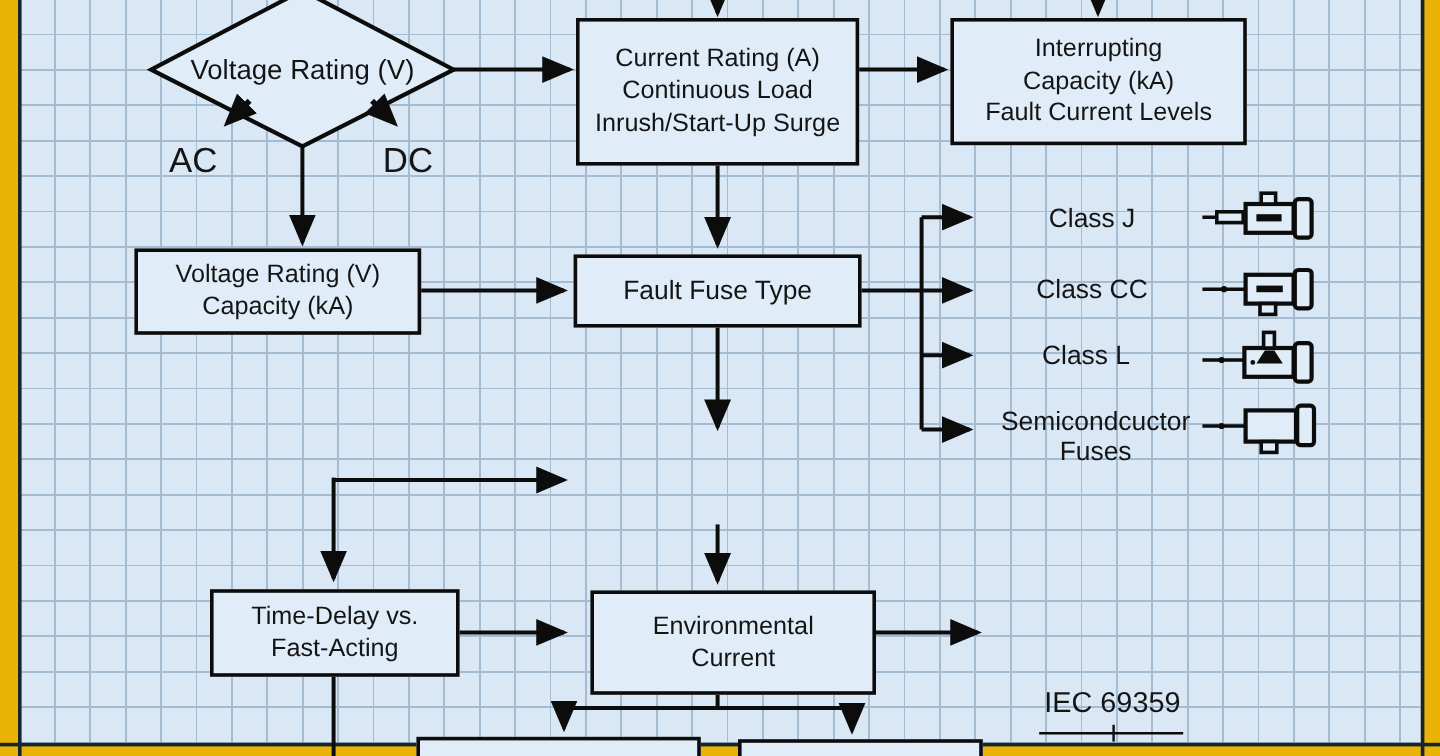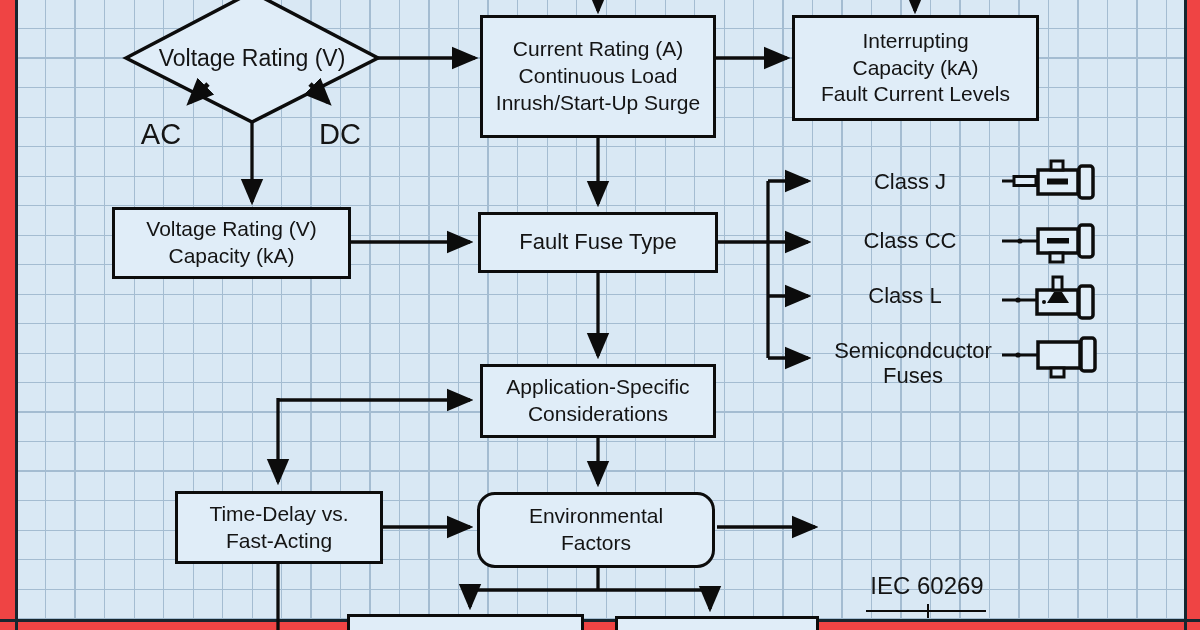--- a/index.html
+++ b/index.html
@@ -1,18 +1,18 @@
 <!DOCTYPE html>
 <html><head>
 <meta charset="utf-8">
 <style>
   html,body{margin:0;padding:0;background:#c9dcec;}
   #canvas{
     position:relative;width:1200px;height:630px;overflow:hidden;
-    background:#ef4444;
+    background:#eab308;
     font-family:"Liberation Sans", sans-serif;
     color:#141414;
   }
   #grid{
     position:absolute;left:17px;top:0;width:1167px;height:621px;
     background-color:#d9e8f4;
     background-image:
       repeating-linear-gradient(to right, transparent 0 28px, #a4bcd1 28px 29.5px),
       repeating-linear-gradient(to bottom, transparent 0 28px, #a4bcd1 28px 29.5px);
     z-index:0;
@@ -126,48 +126,44 @@
 
   <div class="box fs21" style="left:112px;top:207px;width:239px;height:72px;">
     <div class="bl">Voltage Rating (V)</div>
     <div class="bl">Capacity (kA)</div>
   </div>
 
   <div class="box fs22" style="left:478px;top:212px;width:240px;height:61px;">
     <div class="bl">Fault Fuse Type</div>
   </div>
 
-  <div class="box fs21" style="left:480px;top:364px;width:236px;height:74px;">
-    <div class="bl">Application-Specific</div>
-    <div class="bl">Considerations</div>
-  </div>
 
   <div class="box fs21" style="left:175px;top:491px;width:208px;height:73px;">
     <div class="bl">Time-Delay vs.</div>
     <div class="bl">Fast-Acting</div>
   </div>
 
-  <div class="box fs21" style="left:477px;top:492px;width:238px;height:76px;border-radius:18px;">
+  <div class="box fs21" style="left:492px;top:492px;width:238px;height:87px;">
     <div class="bl">Environmental</div>
-    <div class="bl">Factors</div>
+    <div class="bl">Current</div>
   </div>
 
 
   <div class="box" style="left:347px;top:614px;width:237px;height:40px;"></div>
   <div class="box" style="left:615px;top:616px;width:204px;height:40px;"></div>
 
   <div class="label class-label" style="left:840px;top:169px;width:140px;">Class J</div>
   <div class="label class-label" style="left:840px;top:228px;width:140px;">Class CC</div>
   <div class="label class-label" style="left:835px;top:283px;width:140px;">Class L</div>
   <div class="label class-label" style="left:820px;top:338px;width:186px;">
     <div>Semicondcuctor</div>
     <div>Fuses</div>
   </div>
 
-  <div id="iec-label" class="label">IEC 60269</div>
+  <div id="iec-label" class="label">IEC 69359</div>
 
   <svg class="icon" style="left:1000px;top:158px;" width="100" height="46" viewBox="0 0 100 46">
     <g stroke="#0c0c0c" fill="none">
       <path d="M2,23 H14" stroke-width="3"></path>
       <rect x="14" y="18.5" width="22" height="9" stroke-width="3" fill="#e0edf8"></rect>
       <rect x="38" y="12" width="40" height="24" stroke-width="3.5" fill="#e0edf8"></rect>
       <rect x="51" y="3" width="12" height="9" stroke-width="3" fill="#e0edf8"></rect>
       <rect x="47" y="20.5" width="21" height="6" fill="#0c0c0c" stroke="none"></rect>
       <rect x="79" y="8" width="14" height="32" rx="3" stroke-width="3.5" fill="#e0edf8"></rect>
     </g>

